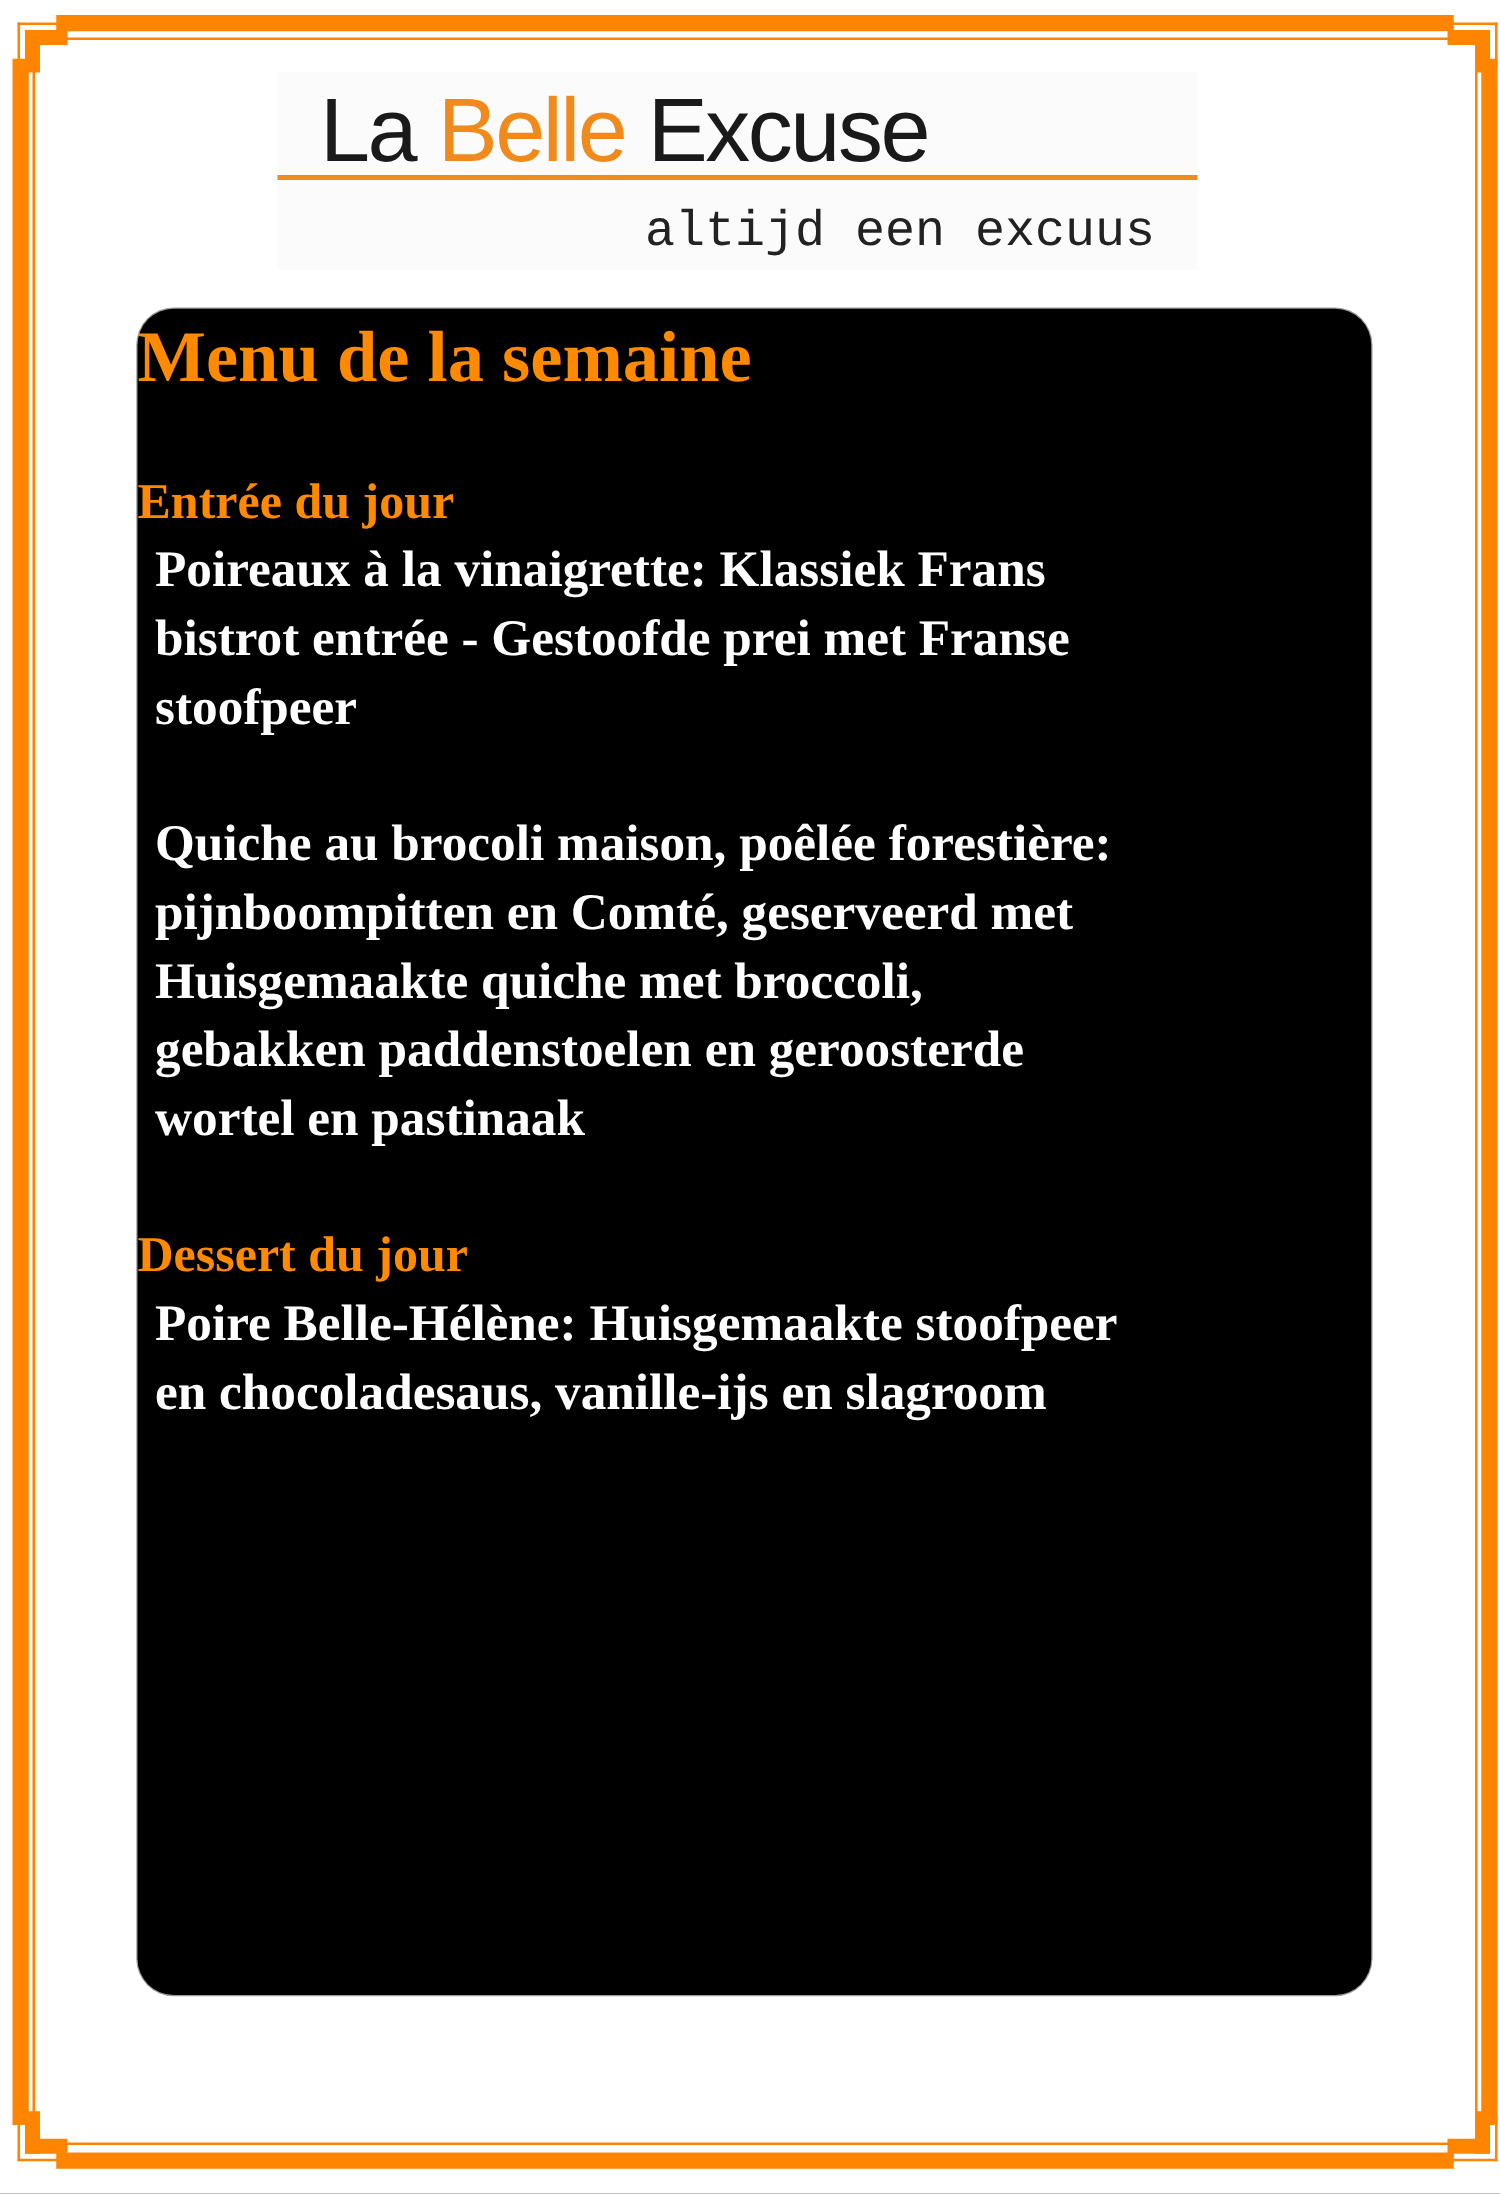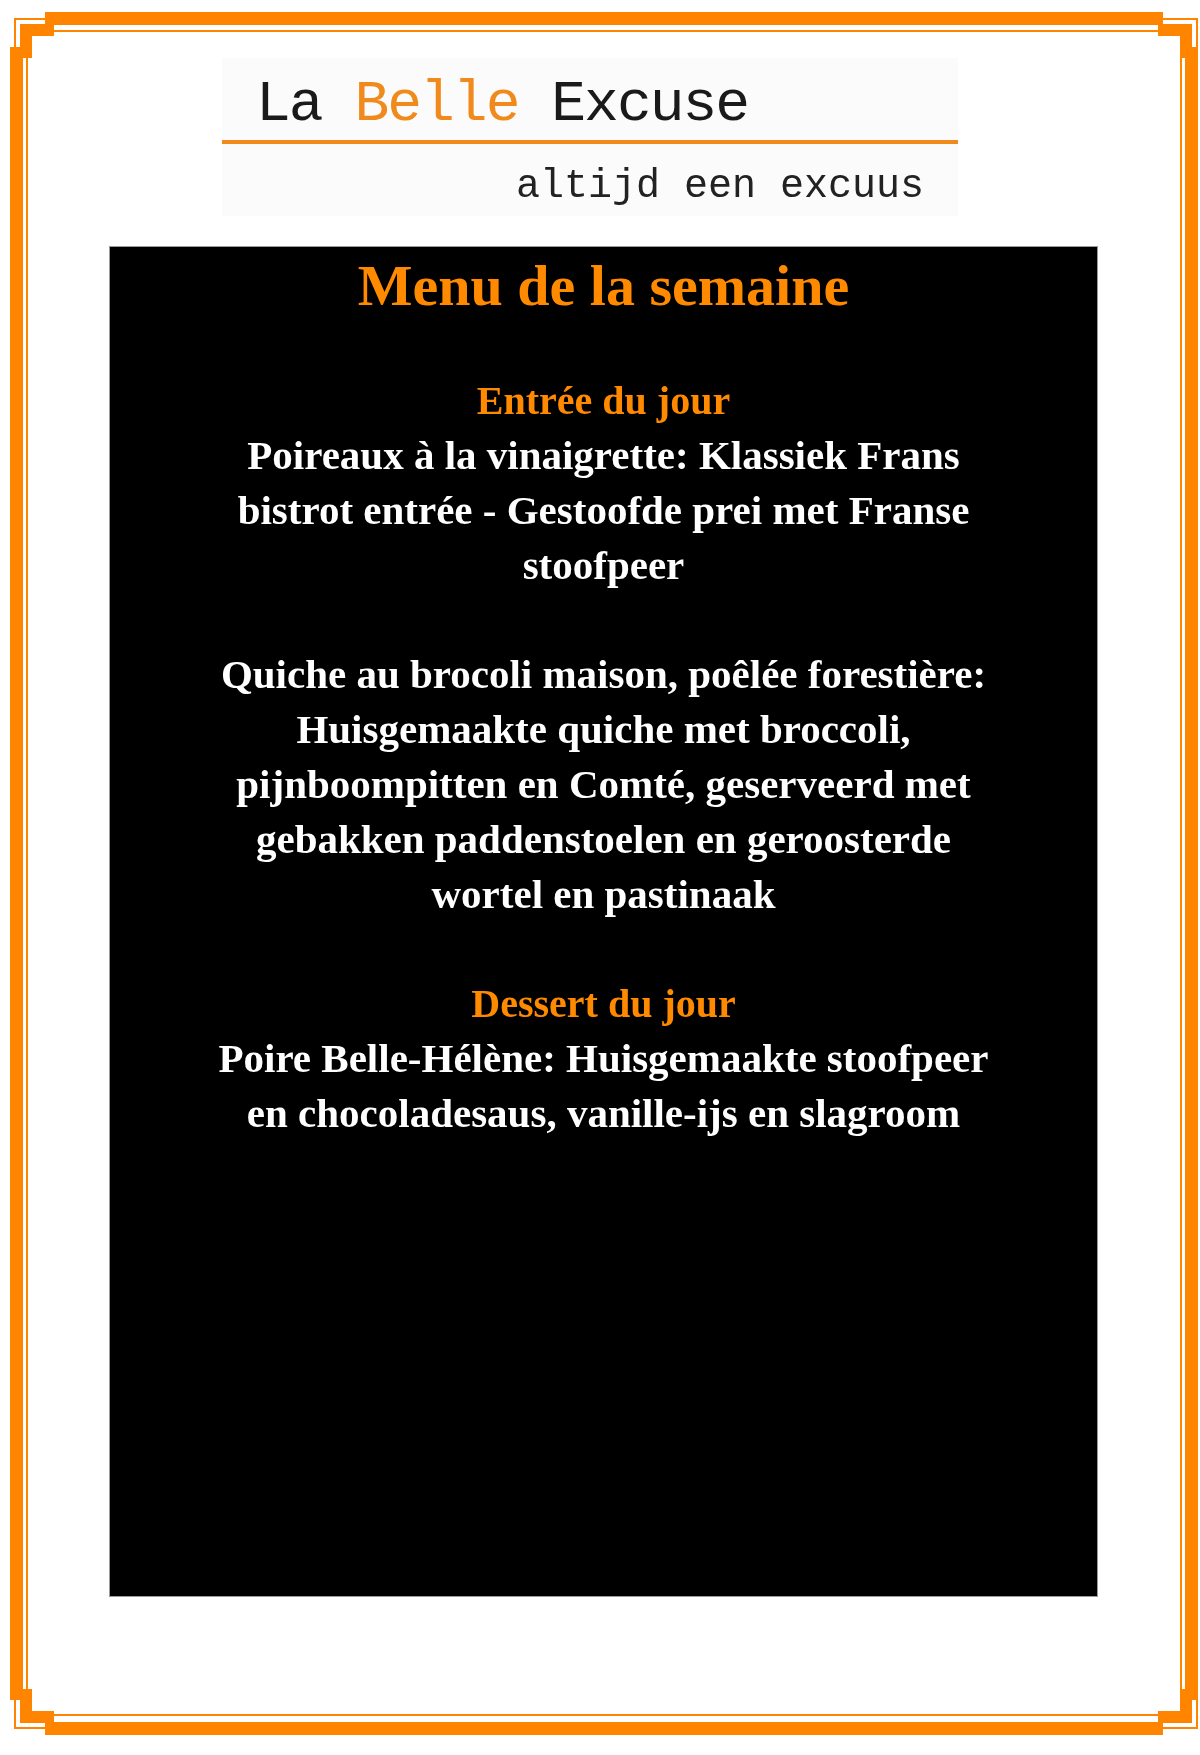--- a/index.html
+++ b/index.html
@@ -25,35 +25,36 @@
   .corner-mark.bl::after { content: ""; position: absolute; left: 4px; bottom: 4px; width: 34px; height: 34px; box-sizing: border-box; border-bottom: 12px solid #ff8400; border-left: 12px solid #ff8400; }
   .corner-mark.br { right: 2px; bottom: 26px; border-bottom: 2px solid #ff8400; border-right: 2px solid #ff8400; }
   .corner-mark.br::after { content: ""; position: absolute; right: 4px; bottom: 4px; width: 34px; height: 34px; box-sizing: border-box; border-bottom: 12px solid #ff8400; border-right: 12px solid #ff8400; }
 
   .logo {
     position: absolute; left: 222px; top: 58px; width: 736px; height: 158px;
     background: #fbfbfb;
   }
   .logo-title {
     position: absolute; left: 34px; top: 2px; white-space: nowrap;
-    font-family: Liberation Mono, monospace;
-    font-size: 58px; line-height: 90px; color: #1a1a1a; letter-spacing: -2px;
+    font-family: Liberation Sans, sans-serif;
+    font-size: 72px; line-height: 90px; color: #1a1a1a; letter-spacing: -2px;
   }
   .logo-title .accent { color: #f08a1c; }
   .logo-rule { position: absolute; left: 0; top: 82px; width: 736px; height: 4px; background: #f08a1c; }
   .logo-tagline {
     position: absolute; right: 34px; top: 104px; white-space: nowrap;
     font-family: "Liberation Mono", "DejaVu Sans Mono", monospace;
     font-size: 40px; line-height: 50px; color: #222222;
   }
 
   .menu-board {
     position: absolute; left: 110px; top: 247px; width: 987px; height: 1349px;
-    background: #000000; color: #ffffff; text-align: center;
+    background: #000000; color: #ffffff; 
     box-shadow: 0 0 0 1px #9a9a9a;
+    border-radius: 29px;
   }
   .menu-title {
     margin: 0; padding-top: 6px; font-size: 58px; line-height: 66px;
     font-weight: bold; color: #ff8a00;
   }
   .menu-subtitle {
     margin: 0; font-size: 40px; line-height: 58px; font-weight: bold; color: #ffffff;
   }
   .course { margin-top: 54px; }
   .course-heading {
@@ -98,22 +99,22 @@
       <span>Poireaux à la vinaigrette: Klassiek Frans</span>
       <span>bistrot entrée - Gestoofde prei met Franse</span>
       <span>stoofpeer</span>
     </div>
   </div>
 
 
   <div class="course">
     <div class="course-desc">
       <span>Quiche au brocoli maison, poêlée forestière:</span>
+      <span>pijnboompitten en Comté, geserveerd met</span>
       <span>Huisgemaakte quiche met broccoli,</span>
-      <span>pijnboompitten en Comté, geserveerd met</span>
       <span>gebakken paddenstoelen en geroosterde</span>
       <span>wortel en pastinaak</span>
     </div>
   </div>
 
   <div class="course">
     <div class="course-heading">Dessert du jour</div>
     <div class="course-desc">
       <span>Poire Belle-Hélène: Huisgemaakte stoofpeer</span>
       <span>en chocoladesaus, vanille-ijs en slagroom</span>

